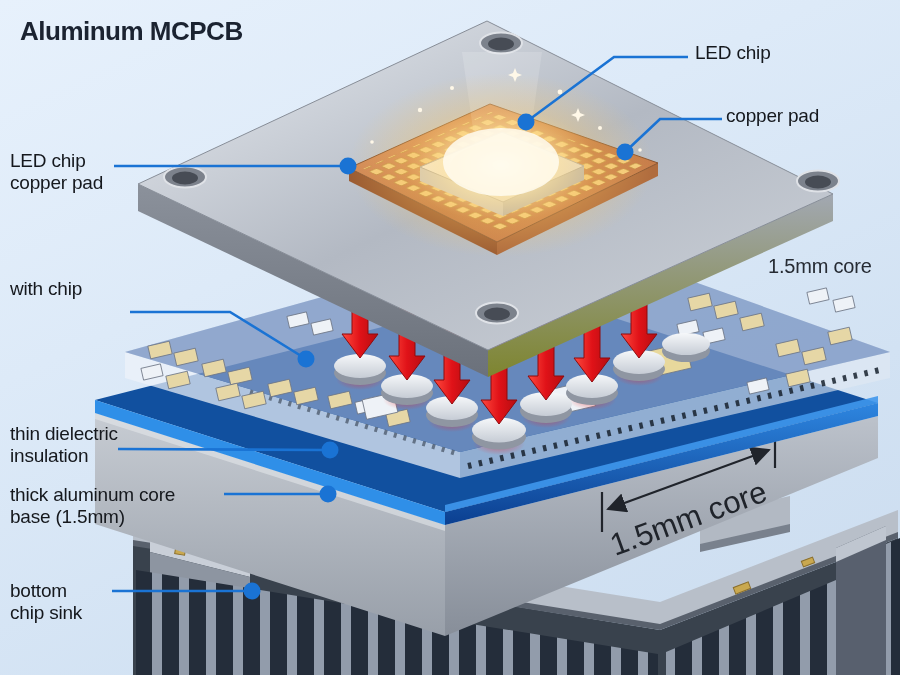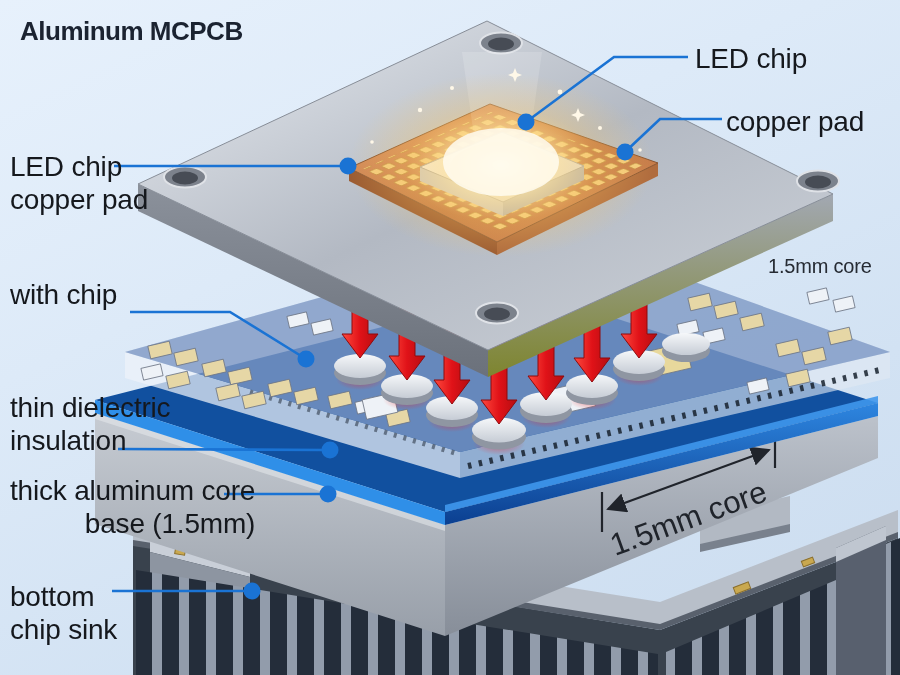--- a/index.html
+++ b/index.html
@@ -3,21 +3,21 @@
 <meta charset="utf-8">
 <style>
   html,body{margin:0;padding:0;}
   #stage{
     position:relative;width:900px;height:675px;overflow:hidden;
     background:linear-gradient(155deg,#e7f1fc 0%,#ddeaf8 35%,#d2e2f3 70%,#cbdcef 100%);
     font-family:"Liberation Sans",sans-serif;
   }
   #art{position:absolute;left:0;top:0;}
   .label{
-    position:absolute;font-size:28px;line-height:1.18;color:#15181d;
+    position:absolute;font-size:19px;line-height:1.18;color:#15181d;
     letter-spacing:-0.2px;white-space:nowrap;z-index:5;
   }
   .title{
     position:absolute;left:20px;top:16px;font-size:26px;font-weight:700;
     color:#1b2331;letter-spacing:-0.5px;z-index:5;
   }
   .note{font-size:20px;color:#262b33;}
 </style>
 </head>
 <body>
@@ -322,26 +322,26 @@
   </div>
 
   <div class="label note" style="left:768px;top:255px;">
     <span>1.5mm core</span>
   </div>
 
   <div class="label" style="left:10px;top:278px;">
     <div>with chip</div>
   </div>
 
-  <div class="label" style="left:10px;top:391px;">
+  <div class="label" style="left:10px;top:423px;">
     <div>thin dielectric</div>
     <div>insulation</div>
   </div>
 
-  <div class="label" style="left:10px;top:474px;text-align:right;">
+  <div class="label" style="left:10px;top:484px;">
     <div>thick aluminum core</div>
     <div>base (1.5mm)</div>
   </div>
 
   <div class="label" style="left:10px;top:580px;">
     <div>bottom</div>
     <div>chip sink</div>
   </div>
 
 </div>

